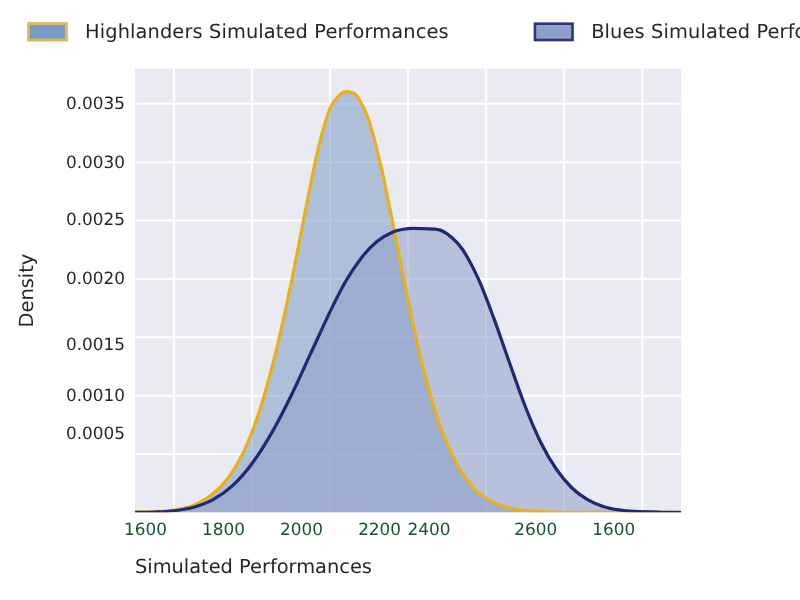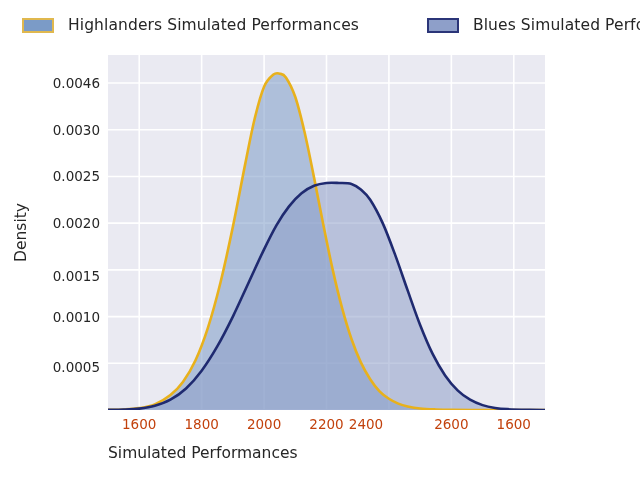--- a/index.html
+++ b/index.html
@@ -79,23 +79,22 @@
     transform:translateY(-50%);
     white-space:nowrap;
   }
   #yticks{position:absolute;left:0;top:0;width:100px;height:480px;}
   #xticks{position:absolute;left:0;top:0;width:640px;height:480px;}
   .xtick{
     position:absolute;
     top:416px;
     width:80px;
     margin-left:-40px;
-    text-align:center;
     font-size:13.5px;
-    color:#c2410c;
+    color:#14532d;
     white-space:nowrap;
   }
 </style>
 </head>
 <body>
 
 <div id="figure">
 
   <div id="legend">
     <div class="legend-entry" id="legend-entry-0">
@@ -104,27 +103,27 @@
     </div>
     <div class="legend-entry" id="legend-entry-1">
       <span class="legend-swatch" id="legend-swatch-1" style="background: rgb(142, 159, 201); border-color: rgb(43, 53, 120);"></span>
       <span class="legend-label">Blues Simulated Performances</span>
     </div>
   </div>
 
   <div id="ylabel">Density</div>
 
   <div id="yticks">
-      <div class="ytick" style="top: 367px;">0.0005</div>
+      <div class="ytick" style="top: 347px;">0.0005</div>
       <div class="ytick" style="top: 316.579px;">0.0010</div>
       <div class="ytick" style="top: 276px;">0.0015</div>
       <div class="ytick" style="top: 223.158px;">0.0020</div>
       <div class="ytick" style="top: 176.447px;">0.0025</div>
       <div class="ytick" style="top: 129.737px;">0.0030</div>
-      <div class="ytick" style="top: 83.0263px;">0.0046</div>
+      <div class="ytick" style="top: 83.0263px;">0.0035</div>
     </div>
 
   <div id="plot">
     <svg id="plot-svg" width="437" height="355" viewBox="0 0 437 355">
       <g id="gridlines">
           <line x1="31.21428571428571" x2="31.21428571428571" y1="0" y2="355" stroke="#FFFFFF" stroke-width="1.6"></line>
           <line x1="93.64285714285714" x2="93.64285714285714" y1="0" y2="355" stroke="#FFFFFF" stroke-width="1.6"></line>
           <line x1="156.07142857142858" x2="156.07142857142858" y1="0" y2="355" stroke="#FFFFFF" stroke-width="1.6"></line>
           <line x1="218.5" x2="218.5" y1="0" y2="355" stroke="#FFFFFF" stroke-width="1.6"></line>
           <line x1="280.92857142857144" x2="280.92857142857144" y1="0" y2="355" stroke="#FFFFFF" stroke-width="1.6"></line>

